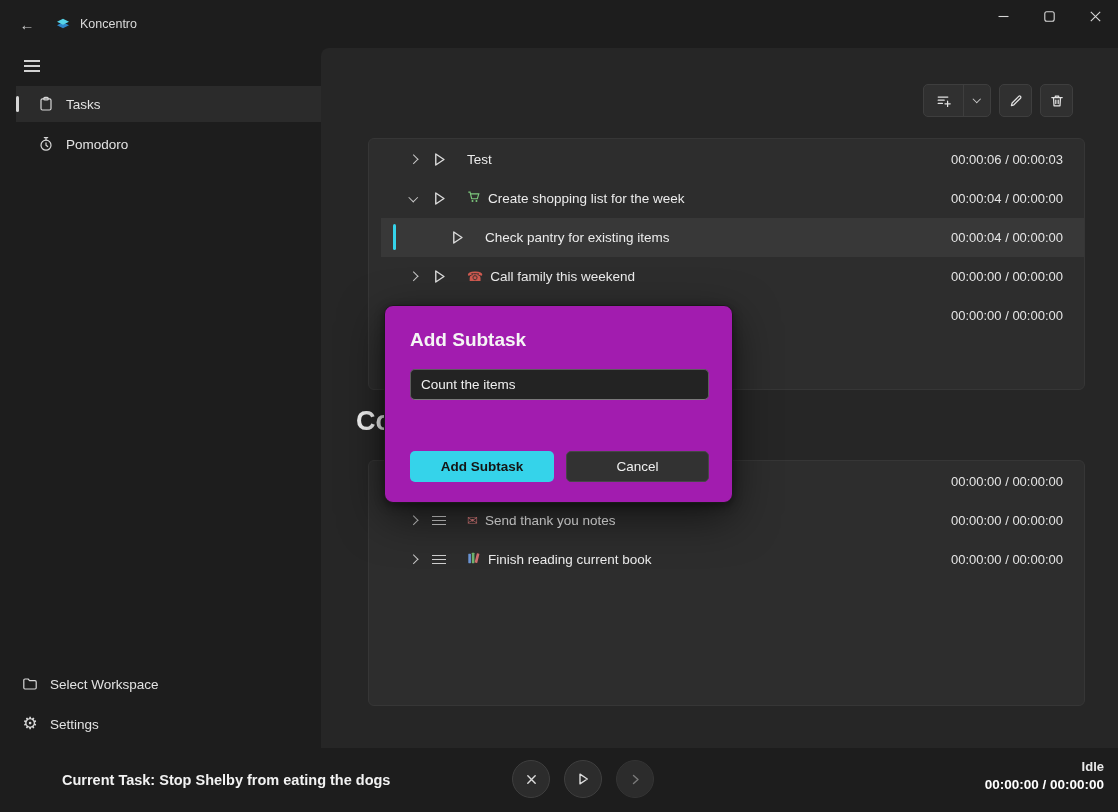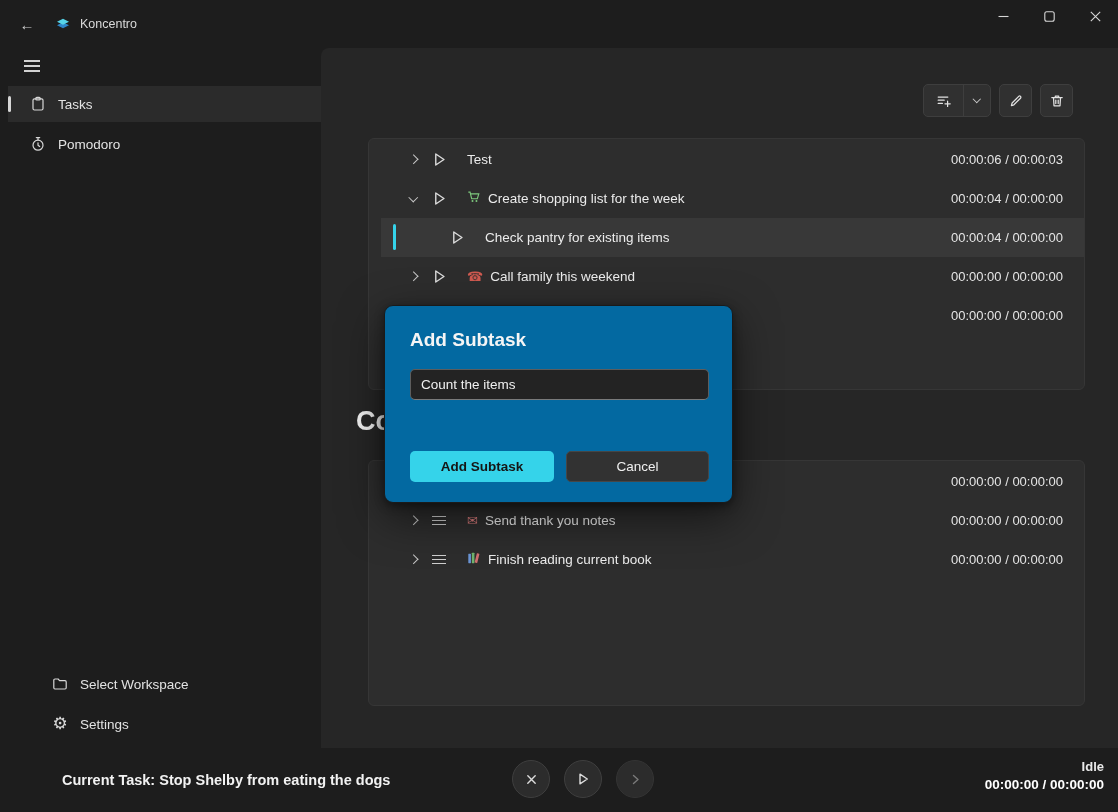--- a/index.html
+++ b/index.html
@@ -19,29 +19,29 @@
   .app-title { margin-left:8px; font-size:12.5px; color:#dadada; }
   .win-controls { position:absolute; top:0; right:0; display:flex; }
   .win-btn { width:46px; height:33px; background:transparent; border:none; display:flex; align-items:center; justify-content:center; }
   .win-btn svg { stroke:#d6d6d6; stroke-width:1.1; fill:none; }
 
   
   .sidebar { position:absolute; top:48px; left:0; width:321px; bottom:64px; }
   .hamburger-btn { position:absolute; top:3px; left:13px; width:38px; height:30px; background:transparent; border:none;
     display:flex; flex-direction:column; gap:3.5px; align-items:center; justify-content:center; border-radius:4px; }
   .hamburger-btn i { display:block; width:16px; height:1.6px; background:#d2d2d2; }
-  .nav { position:absolute; top:38px; left:8px; right:0; }
+  .nav { position:absolute; top:38px; left:16px; right:0; }
   .nav-item { height:36px; margin-bottom:4px; display:flex; align-items:center; padding-left:22px; gap:12px;
     font-size:13.5px; color:#e3e3e3; position:relative; }
   .nav-item.selected { background:#2b2b2b; }
   .nav-item.selected::before { content:''; position:absolute; left:0; top:10px; width:3px; height:16px;
     border-radius:2px; background:#d6d6d6; }
   .s-ic { fill:none; stroke:#d8d8d8; stroke-width:1.2; stroke-linejoin:round; stroke-linecap:round; }
   .gear-glyph { font-size:17px; color:#d8d8d8; width:16px; text-align:center; line-height:16px; }
-  .sidebar-footer { position:absolute; bottom:2px; left:0; right:0;padding-left:30px; }
+  .sidebar-footer { position:absolute; bottom:2px; left:0; right:0; }
 
   
   .main { position:absolute; top:48px; left:321px; right:0; bottom:64px; background:#262626; border-top-left-radius:8px; }
   .section-title { position:absolute; left:35px; font-size:27px; font-weight:700; color:#f3f3f3; }
   #todo-title { top:36px; }
   #completed-title { top:358px; }
 
   .toolbar { position:absolute; top:36px; right:45px; display:flex; gap:8px; align-items:center; }
   .split { display:flex; background:#303030; border:1px solid #3e3e3e; border-radius:5px; overflow:hidden; height:33px; }
   .split button { background:transparent; border:none; display:flex; align-items:center; justify-content:center; height:100%; }
@@ -71,21 +71,21 @@
   .chev.d { transform:rotate(45deg); margin-top:-3px; }
   .chev.small { width:5.5px; height:5.5px; border-color:#cfcfcf; }
   .play-ic path { fill:none; stroke:#dcdcdc; stroke-width:1.3; stroke-linejoin:round; stroke-linecap:round; }
   .menu-ic { display:inline-flex; flex-direction:column; gap:2.6px; }
   .menu-ic i { display:block; width:14px; height:1.5px; background:#cfcfcf; }
   .emoji { font-size:13px; line-height:14px; }
   .emoji.phone { color:#d05a50; }
   .emoji.mail { color:#dd7d7d; }
 
   
-  .dialog { position:absolute; left:384px; top:305px; width:349px; height:198px; background:#0369a1;
+  .dialog { position:absolute; left:384px; top:305px; width:349px; height:198px; background:#a21caf;
     border:1px solid #1a1a1a; border-radius:9px; z-index:20;
     box-shadow:0 14px 44px rgba(0,0,0,.55), 0 3px 10px rgba(0,0,0,.4); }
   .dialog-title { position:absolute; left:25px; top:23px; font-size:19px; font-weight:700; color:#f5f5f5; }
   .dialog-input { position:absolute; left:25px; top:63px; width:299px; height:31px; background:#232323;
     border:1px solid #5d5d5d; border-bottom-color:#7a7a7a; border-radius:5px; color:#f0f0f0;
     font-size:13.5px; padding:0 10px; outline:none; font-family:inherit; }
   .btn { position:absolute; top:145px; height:31px; border-radius:5px; font-size:13.5px; border:none; }
   .btn.primary { left:25px; width:144px; background:var(--accent, #35d3ea); color:#151515; font-weight:600; }
   .btn.secondary { left:181px; width:143px; background:#323232; border:1px solid #464646; color:#f0f0f0; }
 

